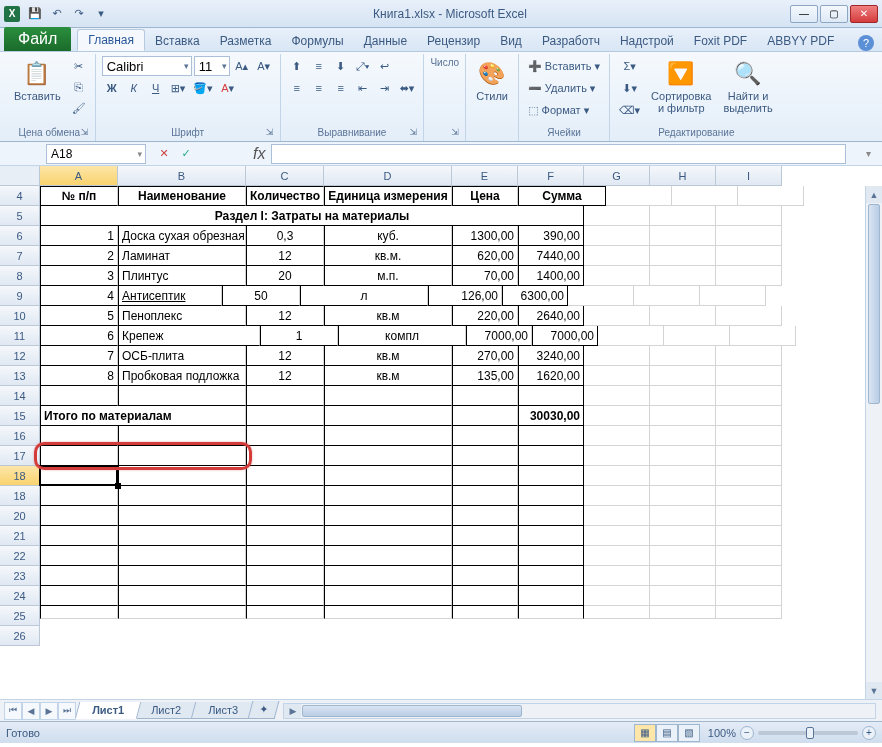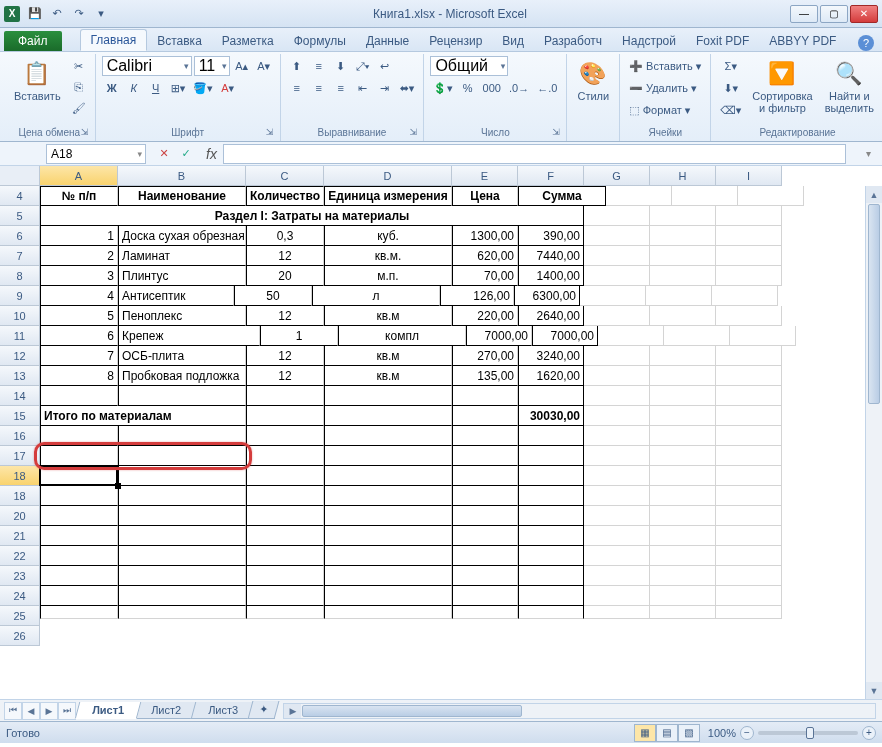--- a/index.html
+++ b/index.html
@@ -10,45 +10,45 @@
 .titlebar .excel-icon { width: 16px; height: 16px; background: #217346; border-radius: 2px; display: inline-flex; align-items: center; justify-content: center; color: #fff; font-size: 10px; font-weight: bold; margin-right: 6px; }
 .qat { display: flex; gap: 4px; align-items: center; }
 .qat-btn { width: 18px; height: 18px; display: flex; align-items: center; justify-content: center; font-size: 11px; color: #3b5a82; cursor: pointer; }
 .title-text { flex: 1; text-align: center; font-size: 12px; color: #3b5a82; }
 .win-controls { display: flex; gap: 2px; }
 .win-btn { width: 28px; height: 18px; border: 1px solid #8ca6c4; background: linear-gradient(#f4f8fc,#dde9f6); border-radius: 2px; display: flex; align-items: center; justify-content: center; font-size: 10px; cursor: pointer; }
 .win-btn.close { background: linear-gradient(#f08080,#d43c3c); color: #fff; border-color: #a02828; }
 
 
 .ribbon-tabs { height: 24px; background: linear-gradient(#e8f0fa,#d9e6f5); display: flex; align-items: flex-end; padding-left: 4px; border-bottom: 1px solid #b5c9df; }
-.file-tab { background: linear-gradient(#2a8f3e,#1a6b2a); color: #fff; padding: 3px 14px; font-size: 12px; border-radius: 2px 2px 0 0; margin-right: 18px; cursor: pointer; }
+.file-tab { background: linear-gradient(#2a8f3e,#1a6b2a); color: #fff; padding: 3px 14px; font-size: 16px; border-radius: 2px 2px 0 0; margin-right: 6px; cursor: pointer; }
 .tab { padding: 3px 10px; font-size: 12px; color: #3b5a82; cursor: pointer; }
 .tab.active { background: #f5f9fd; border: 1px solid #b5c9df; border-bottom: 1px solid #f5f9fd; border-radius: 3px 3px 0 0; color: #2b579a; }
 .help-btn { margin-left: auto; margin-right: 8px; width: 16px; height: 16px; border-radius: 50%; background: #5b8fd6; color: #fff; font-size: 11px; display: flex; align-items: center; justify-content: center; cursor: pointer; }
 
 
 .ribbon { height: 90px; background: linear-gradient(#f5f9fd,#e4eef9); border-bottom: 1px solid #9fb6cf; display: flex; padding: 2px 4px 0; }
 .group { border-right: 1px solid #c2d4e8; padding: 2px 6px; display: flex; flex-direction: column; justify-content: space-between; position: relative; }
 .group-label { font-size: 10px; color: #5a7496; text-align: center; padding: 1px 0; }
 .group-body { display: flex; align-items: flex-start; gap: 4px; flex: 1; }
 .big-btn { display: flex; flex-direction: column; align-items: center; padding: 2px 4px; cursor: pointer; border-radius: 3px; }
 .big-icon { width: 32px; height: 32px; display: flex; align-items: center; justify-content: center; font-size: 22px; }
 .big-btn-label { font-size: 11px; color: #3b5a82; text-align: center; line-height: 1.1; }
 .small-col { display: flex; flex-direction: column; gap: 1px; }
 .small-btn { height: 20px; min-width: 20px; padding: 0 3px; display: flex; align-items: center; justify-content: center; font-size: 11px; color: #3b5a82; cursor: pointer; border-radius: 2px; }
-.combo { height: 20px; border: 1px solid #abc0d8; background: #fff; font-size: 16px; padding: 0 14px 0 4px; position: relative; display: flex; align-items: center; cursor: pointer; }
+.combo { height: 20px; border: 1px solid #abc0d8; background: #fff; font-size: 13px; padding: 0 14px 0 4px; position: relative; display: flex; align-items: center; cursor: pointer; }
 .combo::after { content: "▾"; position: absolute; right: 2px; font-size: 9px; color: #5a7496; }
 .launcher { position: absolute; bottom: 2px; right: 2px; width: 12px; height: 12px; font-size: 9px; color: #5a7496; cursor: pointer; }
 
 
 .fbar { height: 24px; border-bottom: 1px solid #c2d4e8; display: flex; align-items: center; background: #eef4fb; }
 .namebox { width: 100px; height: 20px; margin: 0 4px 0 46px; border: 1px solid #abc0d8; background: #fff; font-size: 12px; padding: 0 4px; display: flex; align-items: center; position: relative; }
 .namebox::after { content: "▾"; position: absolute; right: 3px; font-size: 9px; color: #888; }
 .fbar-btns { display: flex; gap: 2px; padding: 0 4px; }
-.fx-label { font-style: italic; font-size: 14px; color: #555; padding: 0 6px; }
+.fx-label { font-style: italic; font-size: 16px; color: #555; padding: 0 6px; margin-left: 47px; }
 .finput { flex: 1; height: 20px; border: 1px solid #abc0d8; background: #fff; margin-right: 20px; font-size: 12px; padding: 0 4px; }
 .expand { width: 16px; font-size: 10px; color: #888; cursor: pointer;}
 
 
 .grid-area { position: relative; height: 533px; overflow: hidden; background: #fff; }
 .selectall { position: absolute; left: 0; top: 0; width: 40px; height: 20px; background: #e8eef6; border-right: 1px solid #bcc8d6; border-bottom: 1px solid #bcc8d6; cursor: pointer; }
 .col-headers { position: absolute; left: 40px; top: 0; height: 20px; display: flex; }
 .ch { background: linear-gradient(#f5f8fc,#e0e8f2); border-right: 1px solid #bcc8d6; border-bottom: 1px solid #bcc8d6; font-size: 11px; color: #3b5a82; display: flex; align-items: center; justify-content: center; cursor: pointer; }
 .ch.sel { background: linear-gradient(#fde6a8,#f9d36e); }
 .row-headers { position: absolute; left: 0; top: 20px; width: 40px; }
@@ -177,30 +177,20 @@
         <div class="small-btn">⇤</div>
         <div class="small-btn">⇥</div>
         <div class="small-btn">⬌▾</div>
       </div>
     </div>
     <div class="group-label">Выравнивание</div>
     <div class="launcher">⇲</div>
   </div>
 
   <div class="group">
-    <div class="group-body" style="flex-direction:column;gap:2px;">
-      <div class="combo" style="width:78px">Общий</div>
-      <div style="display:flex;gap:2px;">
-        <div class="small-btn">💲▾</div>
-        <div class="small-btn">%</div>
-        <div class="small-btn">000</div>
-        <div class="small-btn">.0→</div>
-        <div class="small-btn">←.0</div>
-      </div>
-    </div>
     <div class="group-label">Число</div>
     <div class="launcher">⇲</div>
   </div>
 
   <div class="group">
     <div class="group-body">
       <div class="big-btn">
         <div class="big-icon">🎨</div>
         <div class="big-btn-label">Стили</div>
       </div>
@@ -336,21 +326,21 @@
         <div class="cell b-l b-b ctr" style="width: 78px;">20</div>
         <div class="cell b-l b-b ctr" style="width: 128px;">м.п.</div>
         <div class="cell b-l b-b rgt" style="width: 66px;">70,00</div>
         <div class="cell b-l b-r b-b rgt" style="width: 66px;">1400,00</div>
         <div class="cell " style="width: 66px;"></div>
         <div class="cell " style="width: 66px;"></div>
         <div class="cell " style="width: 66px;"></div>
       </div>
       <div class="row">
         <div class="cell b-l b-b rgt" style="width: 78px;">4</div>
-        <div class="cell b-l b-b" style="width: 116px;">Антисептик</div>
+        <div class="cell b-l b-b" style="width: 104px; text-decoration: underline;">Антисептик</div>
         <div class="cell b-l b-b ctr" style="width: 78px;">50</div>
         <div class="cell b-l b-b ctr" style="width: 128px;">л</div>
         <div class="cell b-l b-b rgt" style="width: 74px;">126,00</div>
         <div class="cell b-l b-r b-b rgt" style="width: 66px;">6300,00</div>
         <div class="cell " style="width: 66px;"></div>
         <div class="cell " style="width: 66px;"></div>
         <div class="cell " style="width: 66px;"></div>
       </div>
       <div class="row">
         <div class="cell b-l b-b rgt" style="width: 78px;">5</div>

